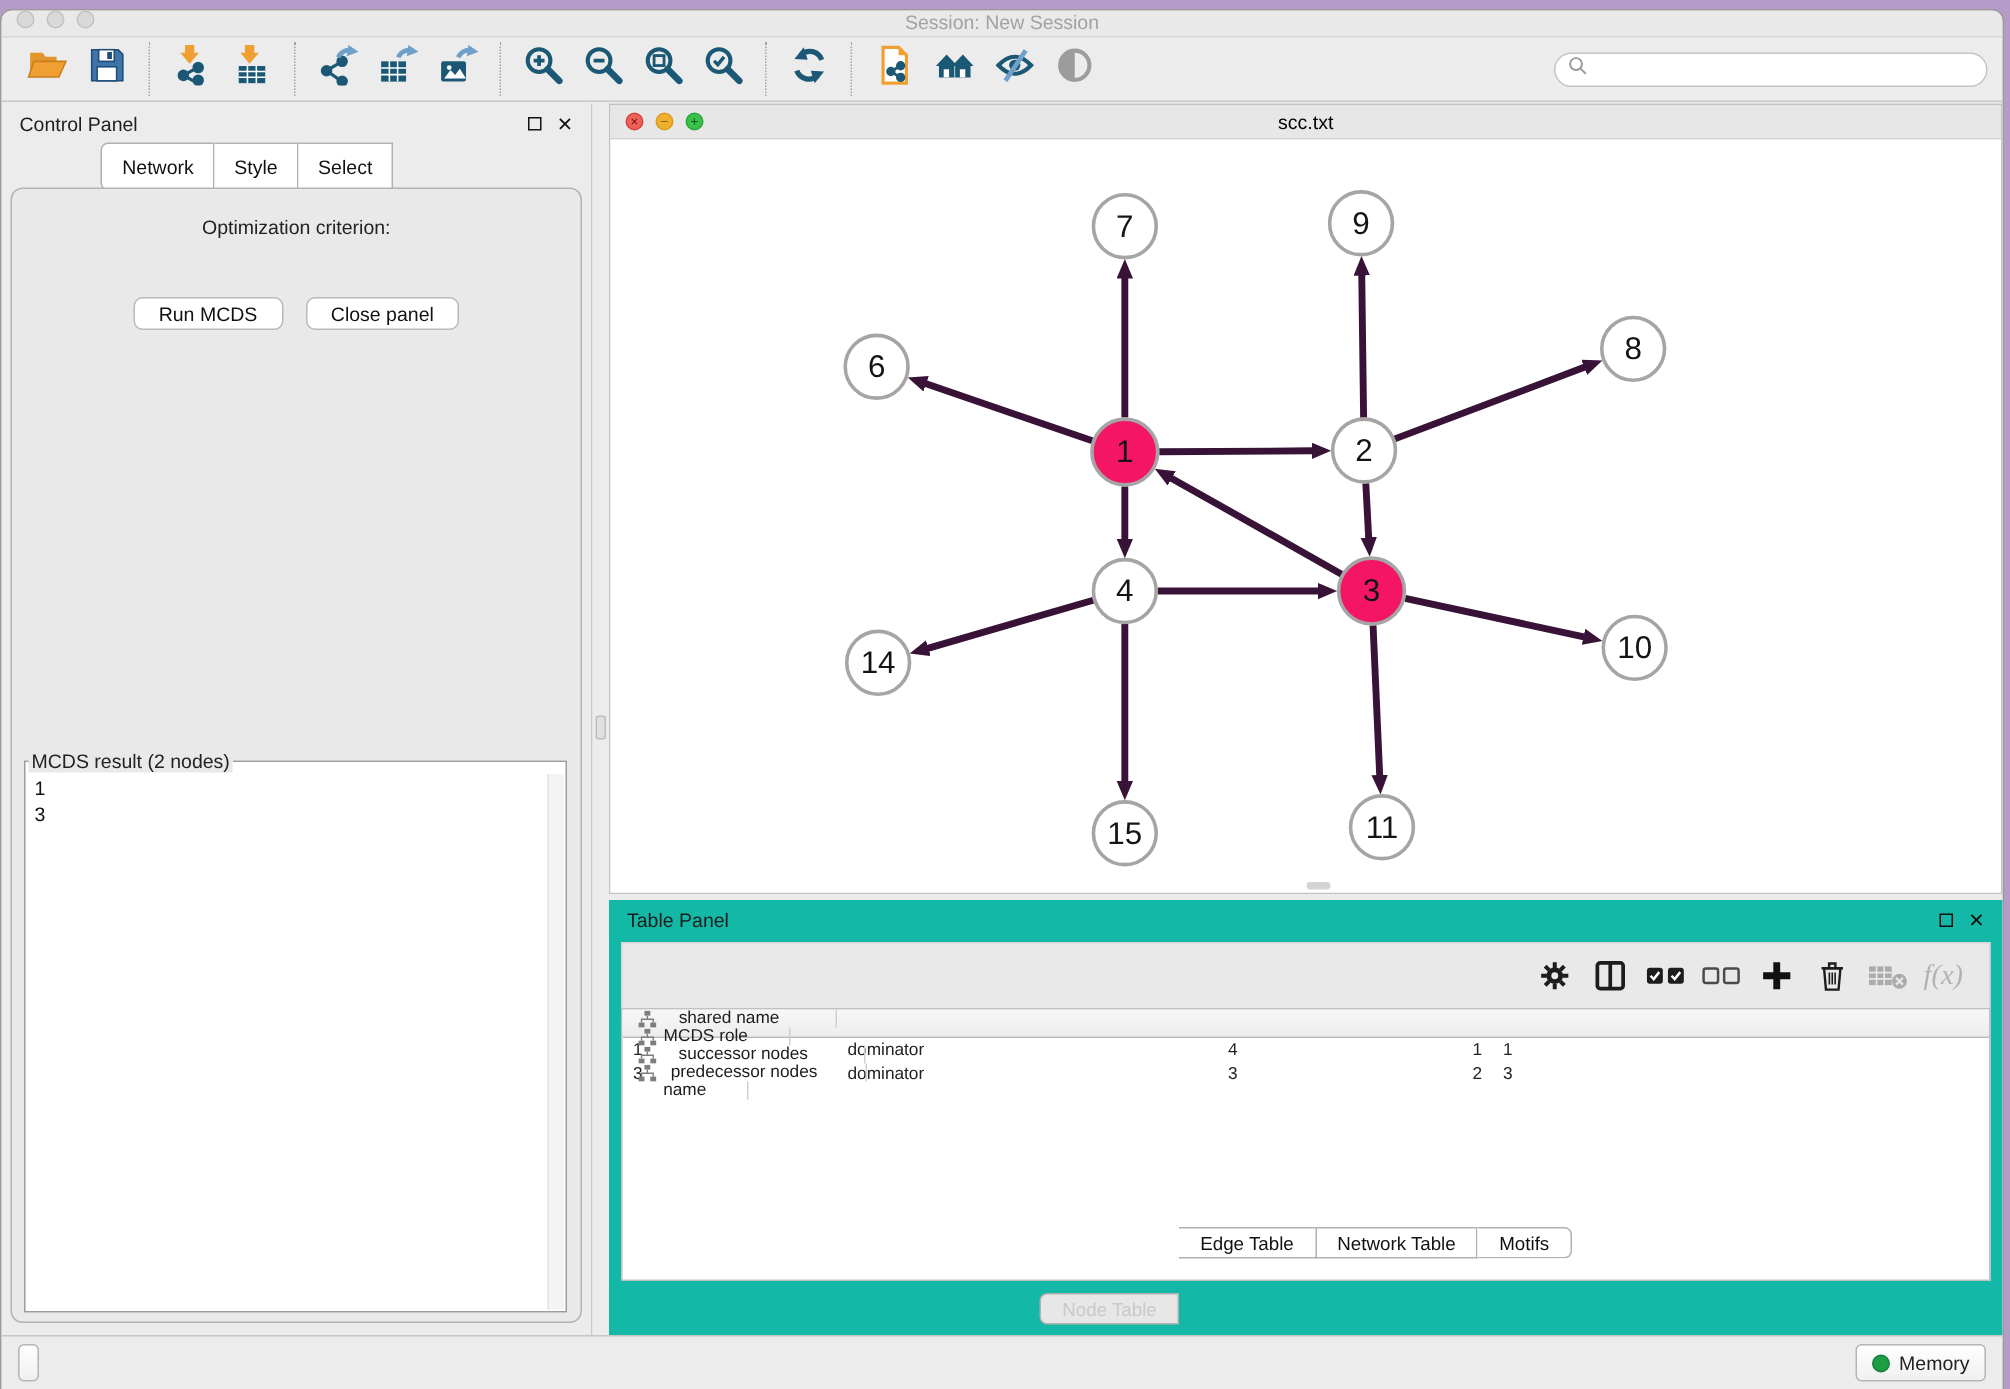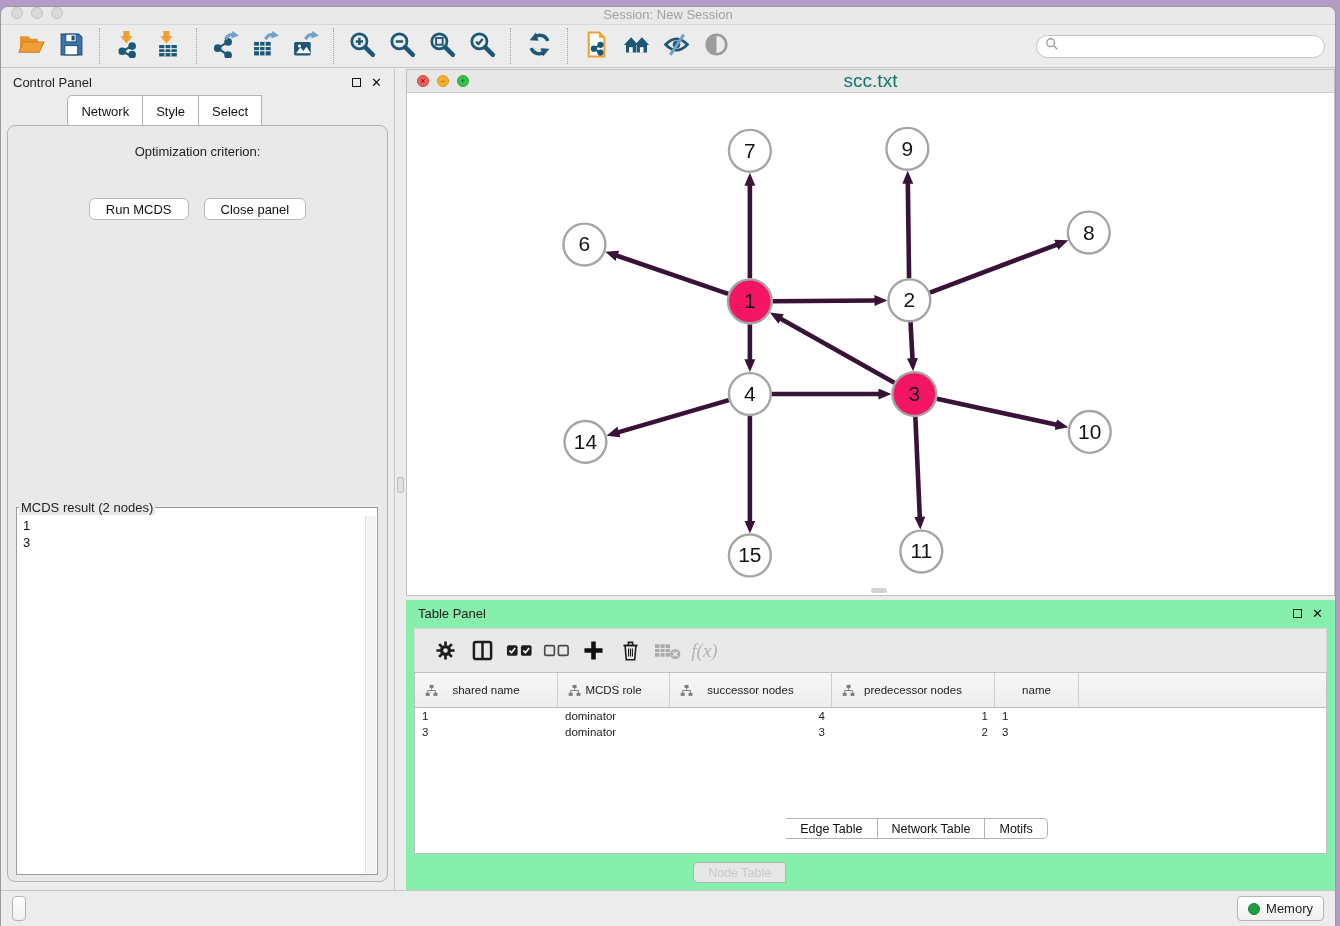--- a/index.html
+++ b/index.html
@@ -70,42 +70,42 @@
   .result-text { position:absolute; top:2px; left:6px; right:14px; bottom:2px; font-size:13px;
                  line-height:17px; white-space:pre; color:#111; }
   .result-scroll { position:absolute; top:1px; right:1px; bottom:1px; width:11px; background:#f4f4f4;
                    border-left:1px solid #e2e2e2; }
 
   
   .net-window { height:527px; display:flex; flex-direction:column; border:1px solid #c2c2c2;
                 background:#fff; }
   .net-titlebar { height:23px; background:#e7e7e7; border-bottom:1px solid #cfcfcf; display:flex;
                   align-items:center; position:relative; }
-  .net-title { position:absolute; left:0; right:0; text-align:center; font-size:19px; color:#0f766e; }
+  .net-title { position:absolute; left:0; right:0; text-align:center; font-size:13px; color:#000000; }
   .tl.red { background:#ec6158; border-color:#d9443c; color:#7c100b; }
   .tl.yellow { background:#f0b02f; border-color:#dd9a1c; color:#8a5d05; }
   .tl.green { background:#39c14b; border-color:#28a83a; color:#0c5c17; }
   .net-canvas { flex:1; position:relative; background:#fff; }
   .net-canvas svg { position:absolute; inset:0; }
   .net-hscroll { position:absolute; bottom:2px; left:50%; width:16px; height:5px; background:#d4d4d4;
                  border-radius:3px; }
 
   .h-divider { height:4px; background:#ececec; }
 
   
-  .table-panel { flex:1; position:relative; background:#86efac; }
+  .table-panel { flex:1; position:relative; background:#14b8a6; }
   .tp-toolbar { position:absolute; top:28px; left:8px; right:8px; height:44px; background:#e9e9e9;
-                border:1px solid #d7d7d7; border-bottom:none; display:flex; align-items:center; padding:0 12px; }
+                border:1px solid #d7d7d7; border-bottom:none; display:flex; align-items:center; padding:0 12px;justify-content:flex-end; }
   .tp-tool { width:37px; height:36px; display:flex; align-items:center; justify-content:center; }
   .tp-tool svg { width:21px; height:21px; }
   .tp-tool.wide svg { width:27px; }
   .fx { font-size:19px; color:#b3b3b3; font-style:italic; font-family:"Liberation Serif","DejaVu Serif",serif; }
   .tp-table { position:absolute; top:72px; left:8px; right:8px; bottom:36px; background:#fff;
               border:1px solid #c0c0c0; overflow:hidden; }
-  .thead { display:flex; border-bottom:1px solid #b9b9b9; background:linear-gradient(#f7f7f7,#ededed); height:35px; }
+  .thead { display:flex; border-bottom:1px solid #b9b9b9; background:linear-gradient(#f7f7f7,#ededed); height:19px;flex-direction:column; }
   .th { position:relative; display:flex; align-items:center; justify-content:center; font-size:11.5px;
         color:#1c1c1c; border-right:1px solid #cfcfcf; }
   .th svg { position:absolute; left:5px; width:13px; height:13px; }
   .trow { display:flex; height:16px; font-size:11.5px; align-items:center; }
   .td { padding:0 7px; overflow:hidden; white-space:nowrap; }
   .tp-tabs { position:absolute; bottom:7px; left:0; right:0; }
   .tp-tabs .tab { height:21px; font-size:12.5px; padding:0 14px; }
 
   
   .statusbar { position:absolute; left:0; right:0; bottom:0; height:36px; background:#ececec;

